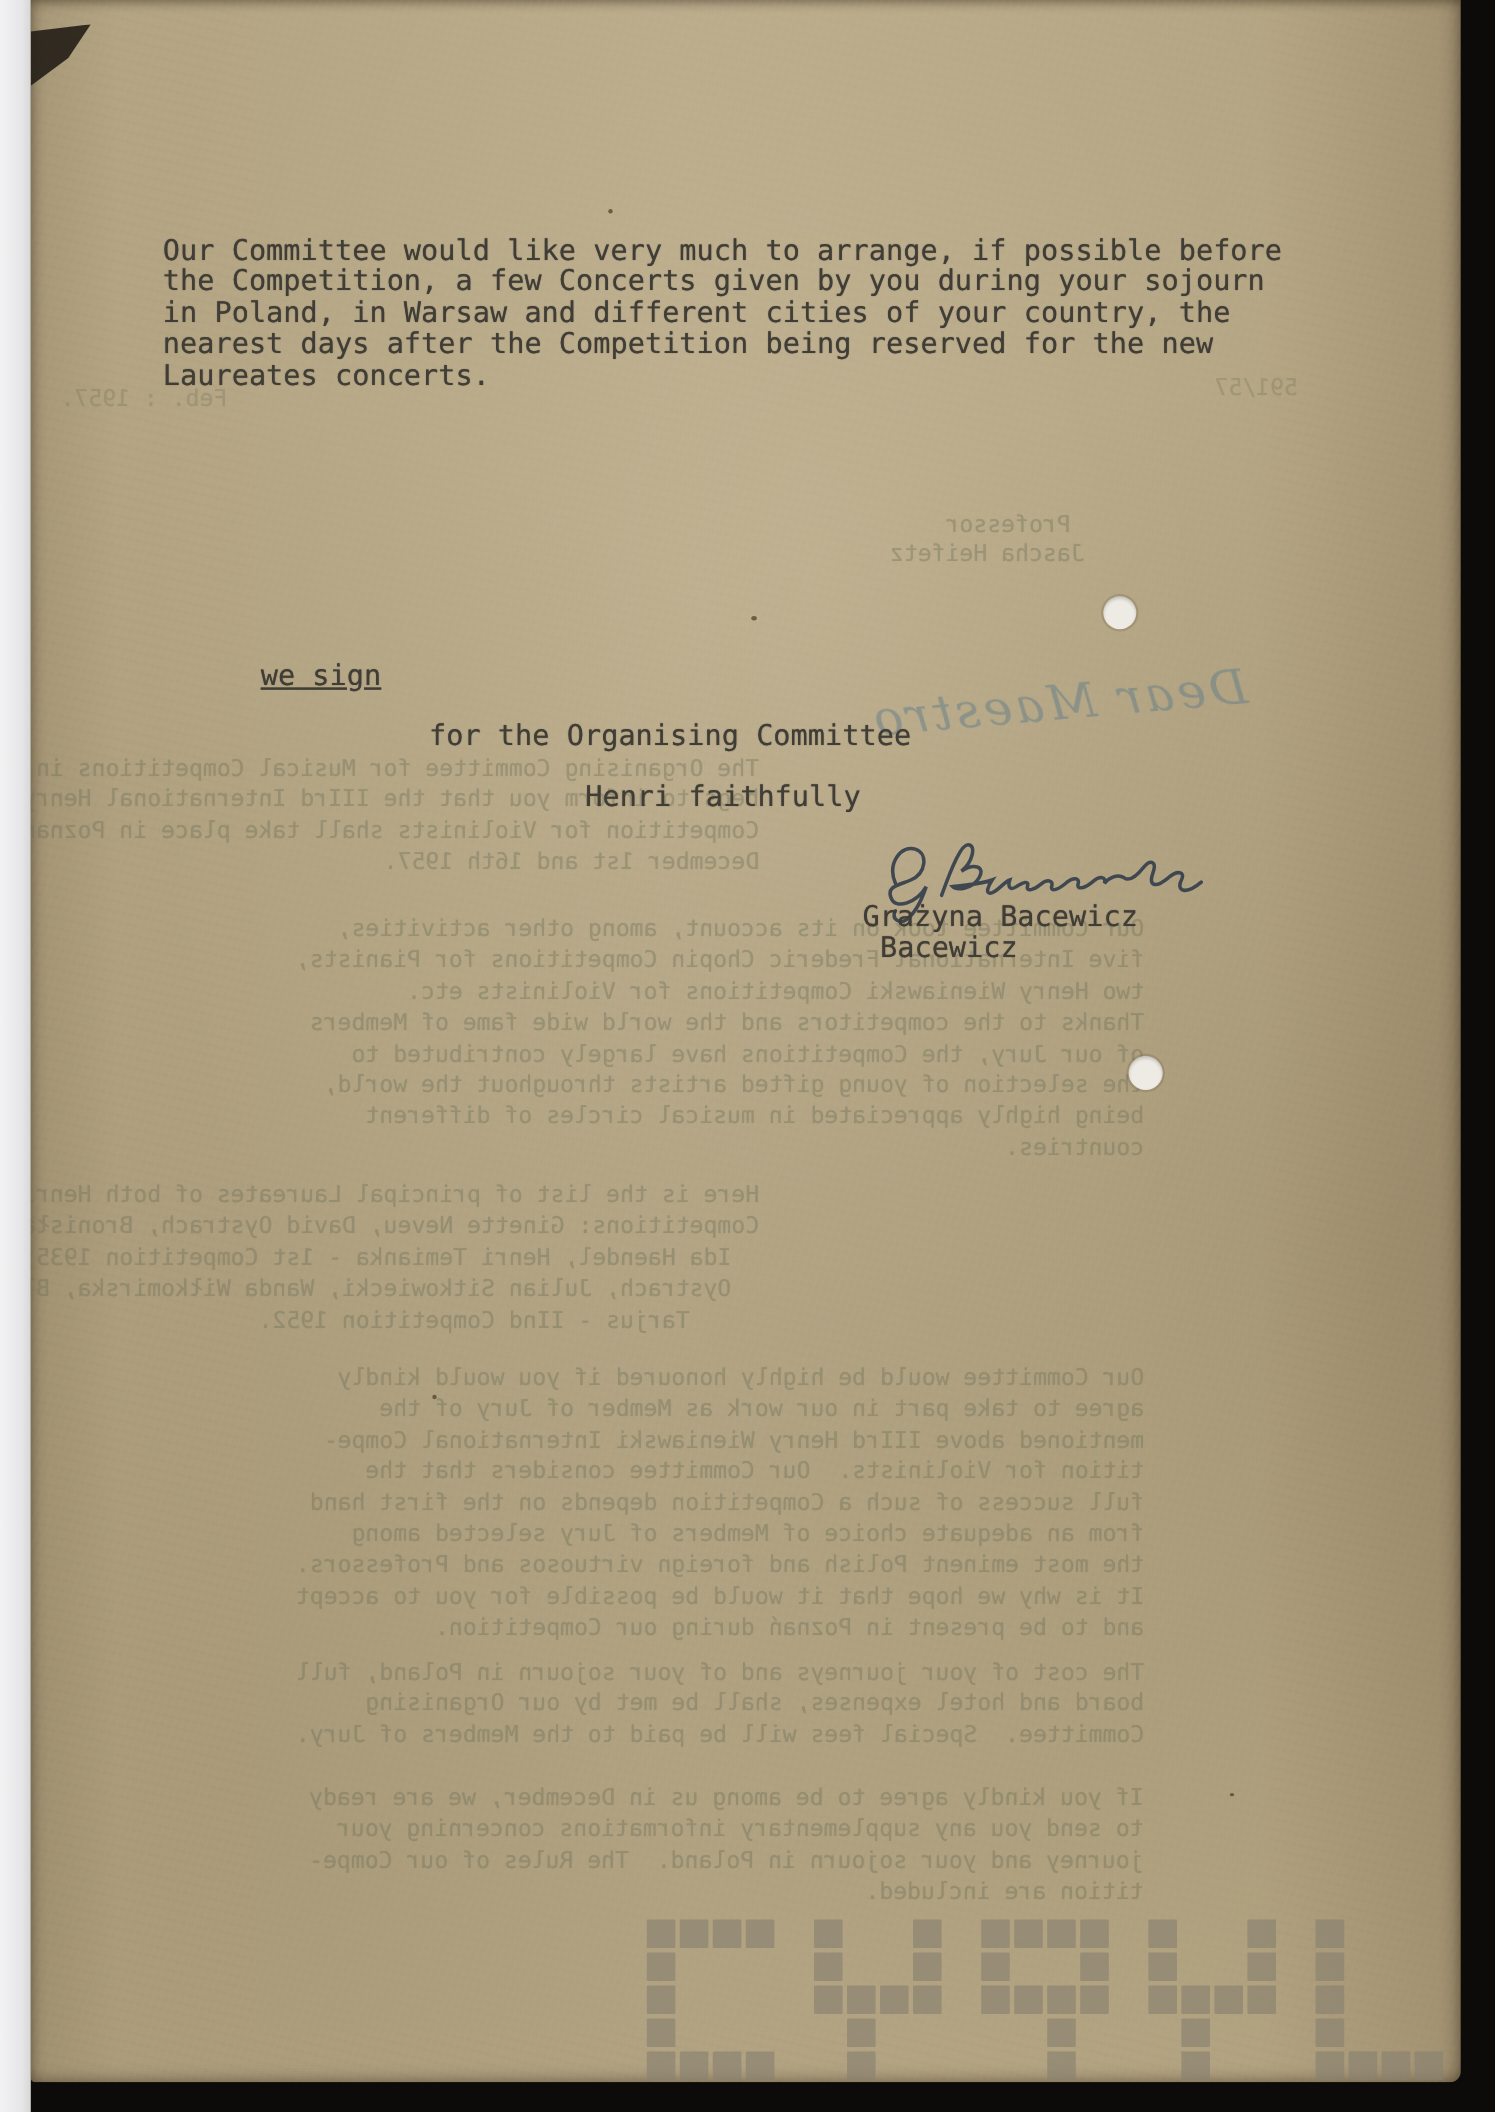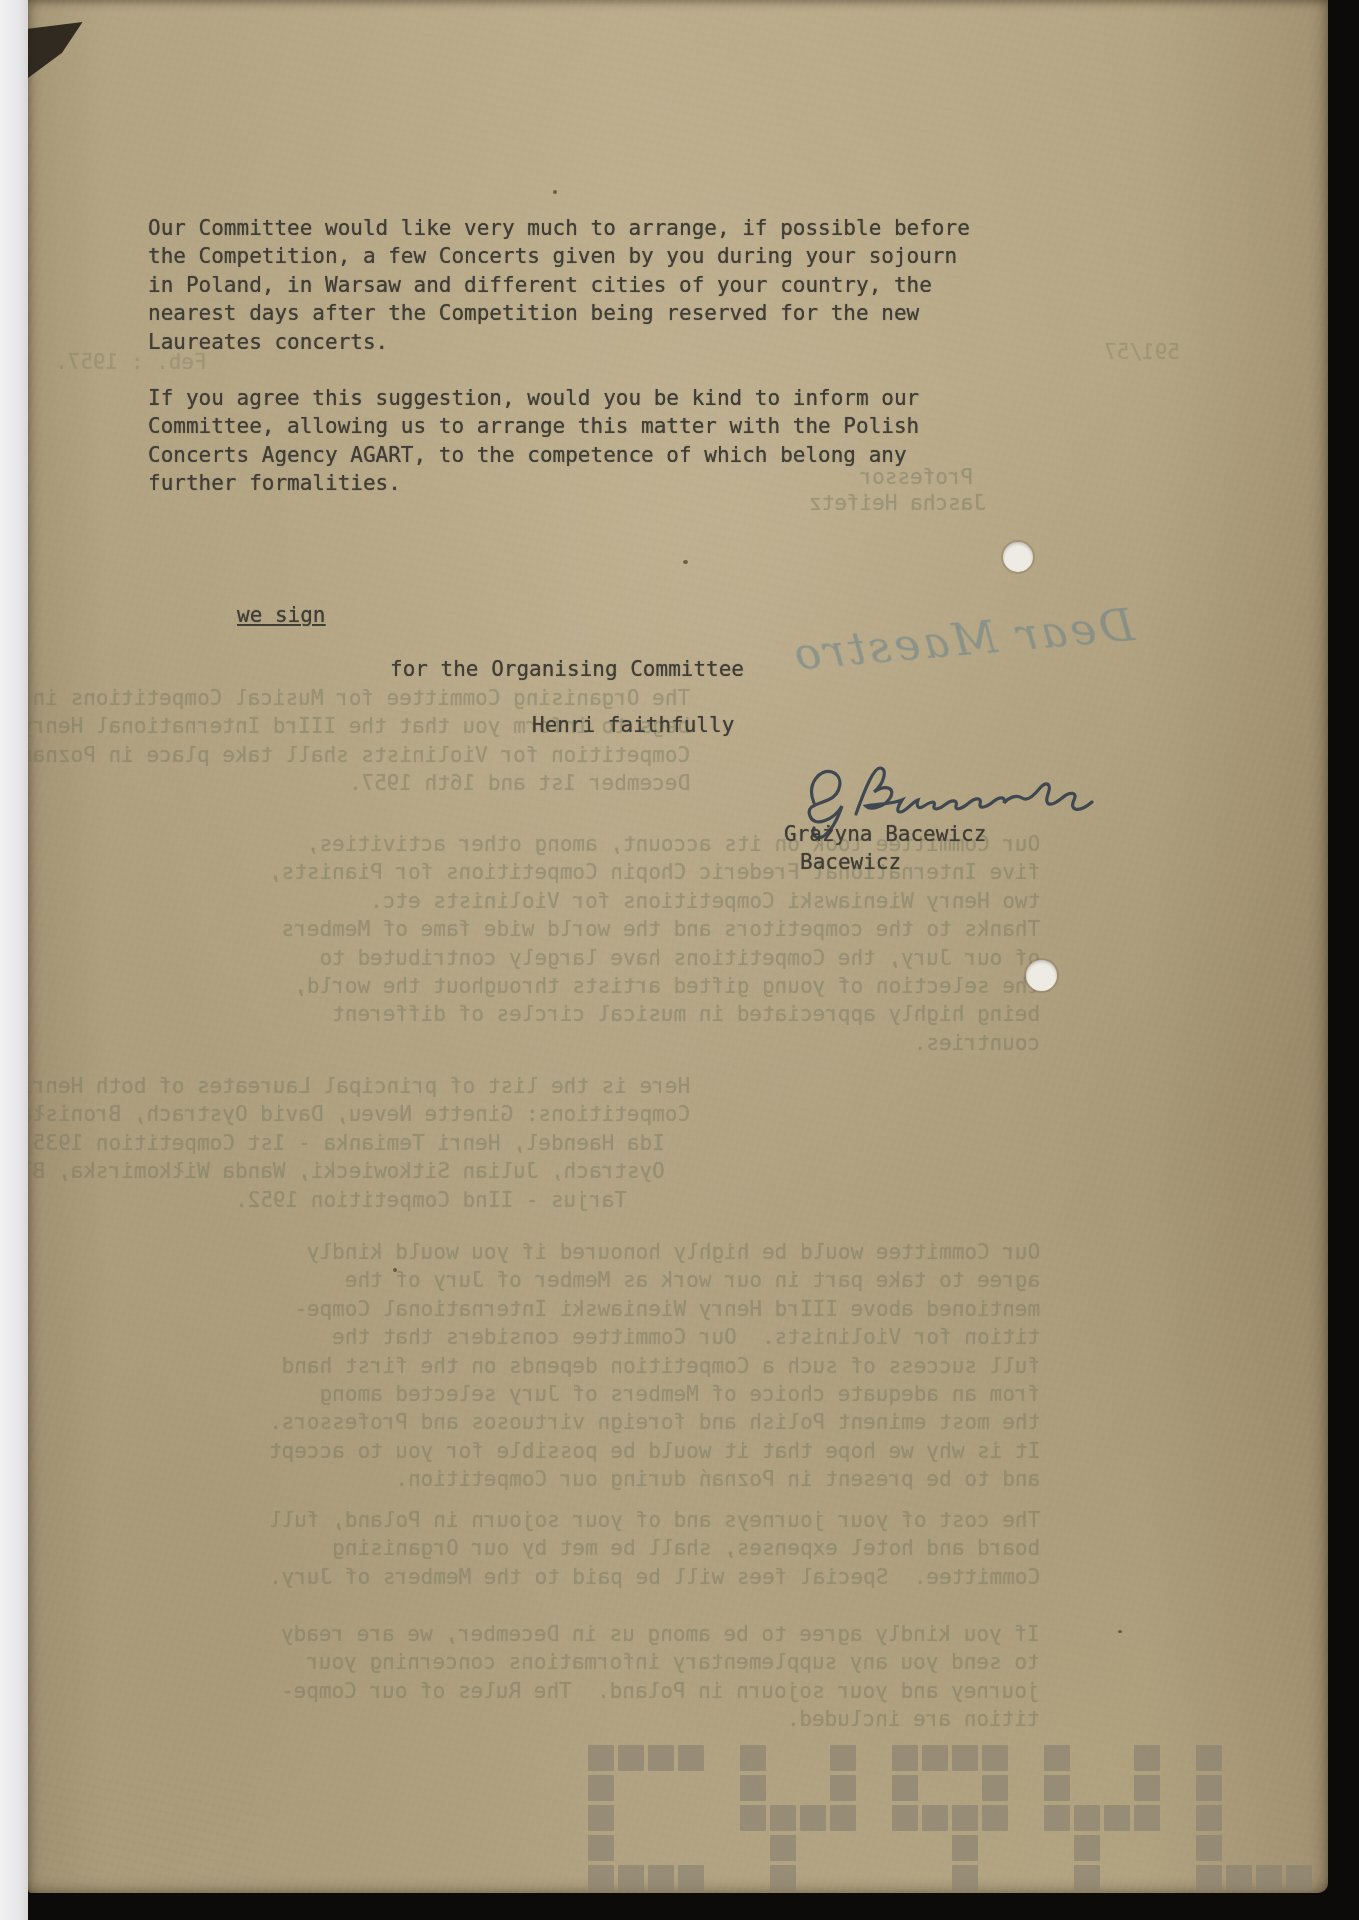--- a/index.html
+++ b/index.html
@@ -15,21 +15,21 @@
           radial-gradient(ellipse at 92% 60%, rgba(70,55,30,0.12), transparent 50%),
           linear-gradient(90deg,#a69777 0%,#b3a483 6%,#b7a887 45%,#b2a381 86%,#a29272 100%);
         box-shadow: inset 0 8px 10px -6px rgba(45,34,20,.40),
                     inset -10px 0 16px -8px rgba(45,34,20,.45),
                     inset 10px 0 12px -8px rgba(60,46,28,.40),
                     inset 0 -10px 14px -8px rgba(45,34,20,.35);}
   .grain{position:absolute;inset:0;opacity:.35;pointer-events:none;
         background:
          repeating-linear-gradient(13deg, rgba(120,100,70,.05) 0 3px, transparent 3px 9px),
          repeating-linear-gradient(-71deg, rgba(255,244,214,.05) 0 2px, transparent 2px 7px);}
-  .typed{position:absolute;color:var(--typed_ink,#3f3d36);font-size:21px;line-height:28.4px;
+  .typed{position:absolute;color:var(--typed_ink,#3f3d36);font-size:26px;line-height:28.4px;
         white-space:pre;letter-spacing:0;text-shadow:0 0 1px rgba(62,58,48,.75);}
   .bleed{position:absolute;color:var(--bleed_ink,#6e7158);font-size:21px;line-height:28.4px;
         white-space:pre;transform:scaleX(-1);transform-origin:center;opacity:.40;
         filter:blur(.6px);text-shadow:0 0 1px rgba(90,95,70,.6);}
   .bleed.lighter{opacity:.30;}
   .bleed-hand{position:absolute;font-family:"DejaVu Serif",serif;font-style:italic;
         font-size:44px;color:rgba(96,124,136,.50);white-space:pre;letter-spacing:3px;
         transform:scaleX(-1) rotate(5deg);transform-origin:center;filter:blur(.5px);}
   .signature-svg{position:absolute;}
   .hole{position:absolute;border-radius:50%;background:#edebe3;
@@ -92,24 +92,20 @@
     <div class="bleed" style="top:1620px;right:288px;">If you kindly agree to be among us in December, we are ready
 to send you any supplementary informations concerning your
 journey and your sojourn in Poland.  The Rules of our Compe-
 tition are included.</div>
 
     <div class="typed" style="left:120px;top:214px;">Our Committee would like very much to arrange, if possible before
 the Competition, a few Concerts given by you during your sojourn
 in Poland, in Warsaw and different cities of your country, the
 nearest days after the Competition being reserved for the new
 Laureates concerts.</div>
-    <div class="typed" style="left:120px;top:384px;">If you agree this suggestion, would you be kind to inform our
-Committee, allowing us to arrange this matter with the Polish
-Concerts Agency AGART, to the competence of which belong any
-further formalities.</div>
 
     <div class="typed" style="left:209px;top:601px;text-decoration:underline;">we sign</div>
     <div class="typed" style="left:362px;top:655px;">for the Organising Committee</div>
     <div class="typed" style="left:504px;top:711px;">Henri faithfully</div>
 
     <svg class="signature-svg" style="left:744px;top:756px;" width="330" height="88" viewBox="0 0 330 88">
       <path d="M42 47 C34 28 48 12 60 16 C72 20 70 38 56 44 C44 49 34 50 38 60 C42 72 62 64 70 50
                C66 62 60 74 52 80 C46 84 38 80 42 72
                M84 58 C94 30 102 12 108 12 C116 12 112 28 102 36 C114 28 124 32 118 42 C112 52 98 54 94 50
                C106 48 120 48 130 44 C126 50 124 56 128 56 C134 56 140 46 146 44 C144 50 146 54 152 50

